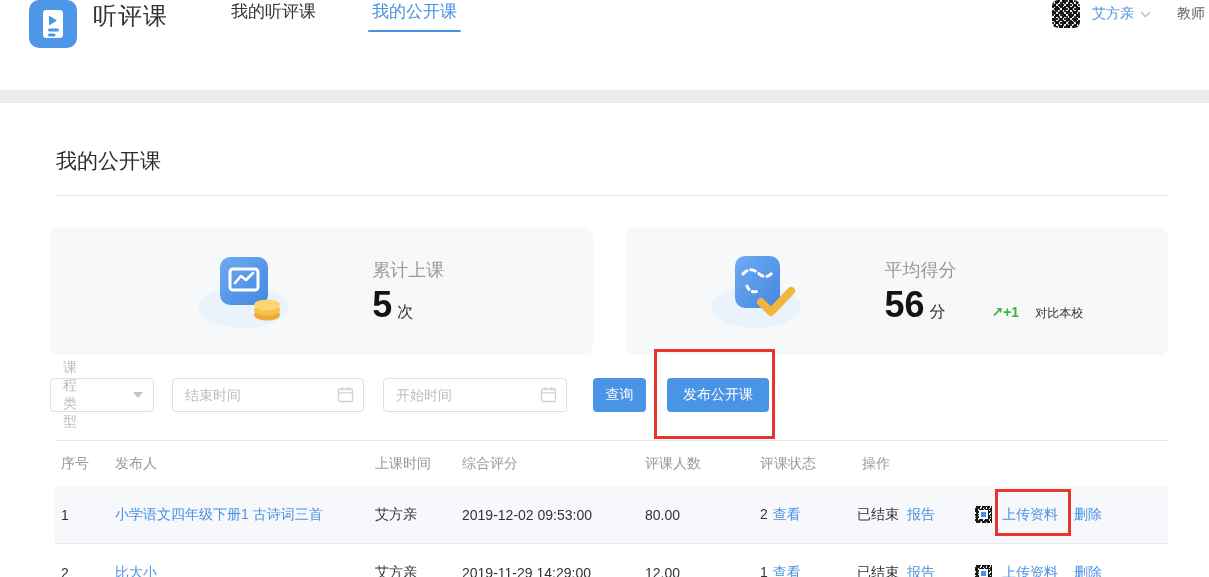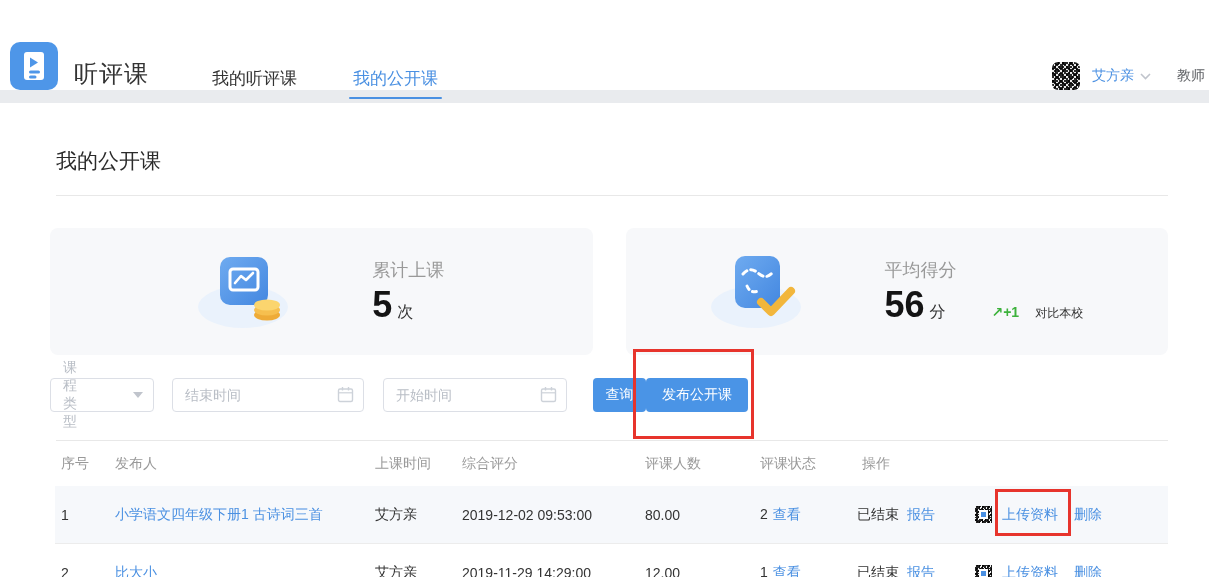--- a/index.html
+++ b/index.html
@@ -1,23 +1,23 @@
 <!DOCTYPE html>
 <html><head>
 <meta charset="utf-8">
 <style>
   * { box-sizing: border-box; margin: 0; padding: 0; }
   html,body { width:1209px; height:577px; overflow:hidden; background:#fff;
     font-family:"Liberation Sans","DejaVu Sans",sans-serif; color:#333; }
 
   
-  .topbar { height:90px; display:flex; align-items:flex-end; background:#fff; }
+  .topbar { height:90px; display:flex; align-items:flex-start; background:#fff;padding-left:19px; }
   .logo { width:48px; height:48px; margin-left:10px; flex:0 0 auto; }
   .app-title { margin-left:16px; font-size:24px; color:#333; letter-spacing:1px; }
-  .tab { font-size:17px; color:#333; cursor:pointer; position:relative;margin-top:28px; }
+  .tab { font-size:17px; color:#333; cursor:pointer; position:relative; }
   .tab-1 { margin-left:63px; }
   .tab-2 { margin-left:56px; }
   .tab.active { color:#4a90e2; }
   .tab.active::after { content:""; position:absolute; left:-4px; right:-4px;
     top:calc(100% + 7px); height:2px; background:#4a90e2; border-radius:1px; }
   .user { margin-left:auto; margin-right:4px; display:flex; align-items:center; }
   .avatar { width:28px; height:28px; border-radius:6px; flex:0 0 auto;
     background:
       repeating-conic-gradient(rgba(0,0,0,.85) 0% 25%, transparent 0% 50%) 0 0/7px 7px,
       repeating-conic-gradient(#2b2b2b 0% 25%, #e9e9e9 0% 50%) 0 0/4px 4px; }
@@ -60,21 +60,21 @@
   .iw-start { margin-left:19px; }
   .iw-end { margin-left:18px; }
   .tinput { padding:0 34px 0 12px; outline:none; }
   .tinput::placeholder { color:#b9bec6; }
   .tinput.start { width:184px; }
   .tinput.end { width:192px; }
   .cal-icon { position:absolute; right:10px; top:8px; pointer-events:none; }
   .btn { height:34px; border:none; border-radius:4px; background:#4a94e6; color:#fff;
     font-size:14px; cursor:pointer; font-family:inherit; }
   .btn-query { width:53px; margin-left:26px; }
-  .publish-wrap { position:relative; }
+  .publish-wrap { position:relative; margin-left:21px; }
   .btn-publish { width:102px; }
   .anno { position:absolute; border:3px solid #e7342c; pointer-events:none; z-index:5; }
   .anno-publish { left:-13px; right:-6px; top:-29px; bottom:-27px; }
 
   
   .table { margin-left:5px; }
   .trow { display:grid; grid-template-columns:60px 260px 87px 183px 115px 97px 113px 1fr;
     align-items:center; font-size:14px; }
   .thead { height:45px; color:#999; }
   .tbody-row { height:58px; color:#333; }

